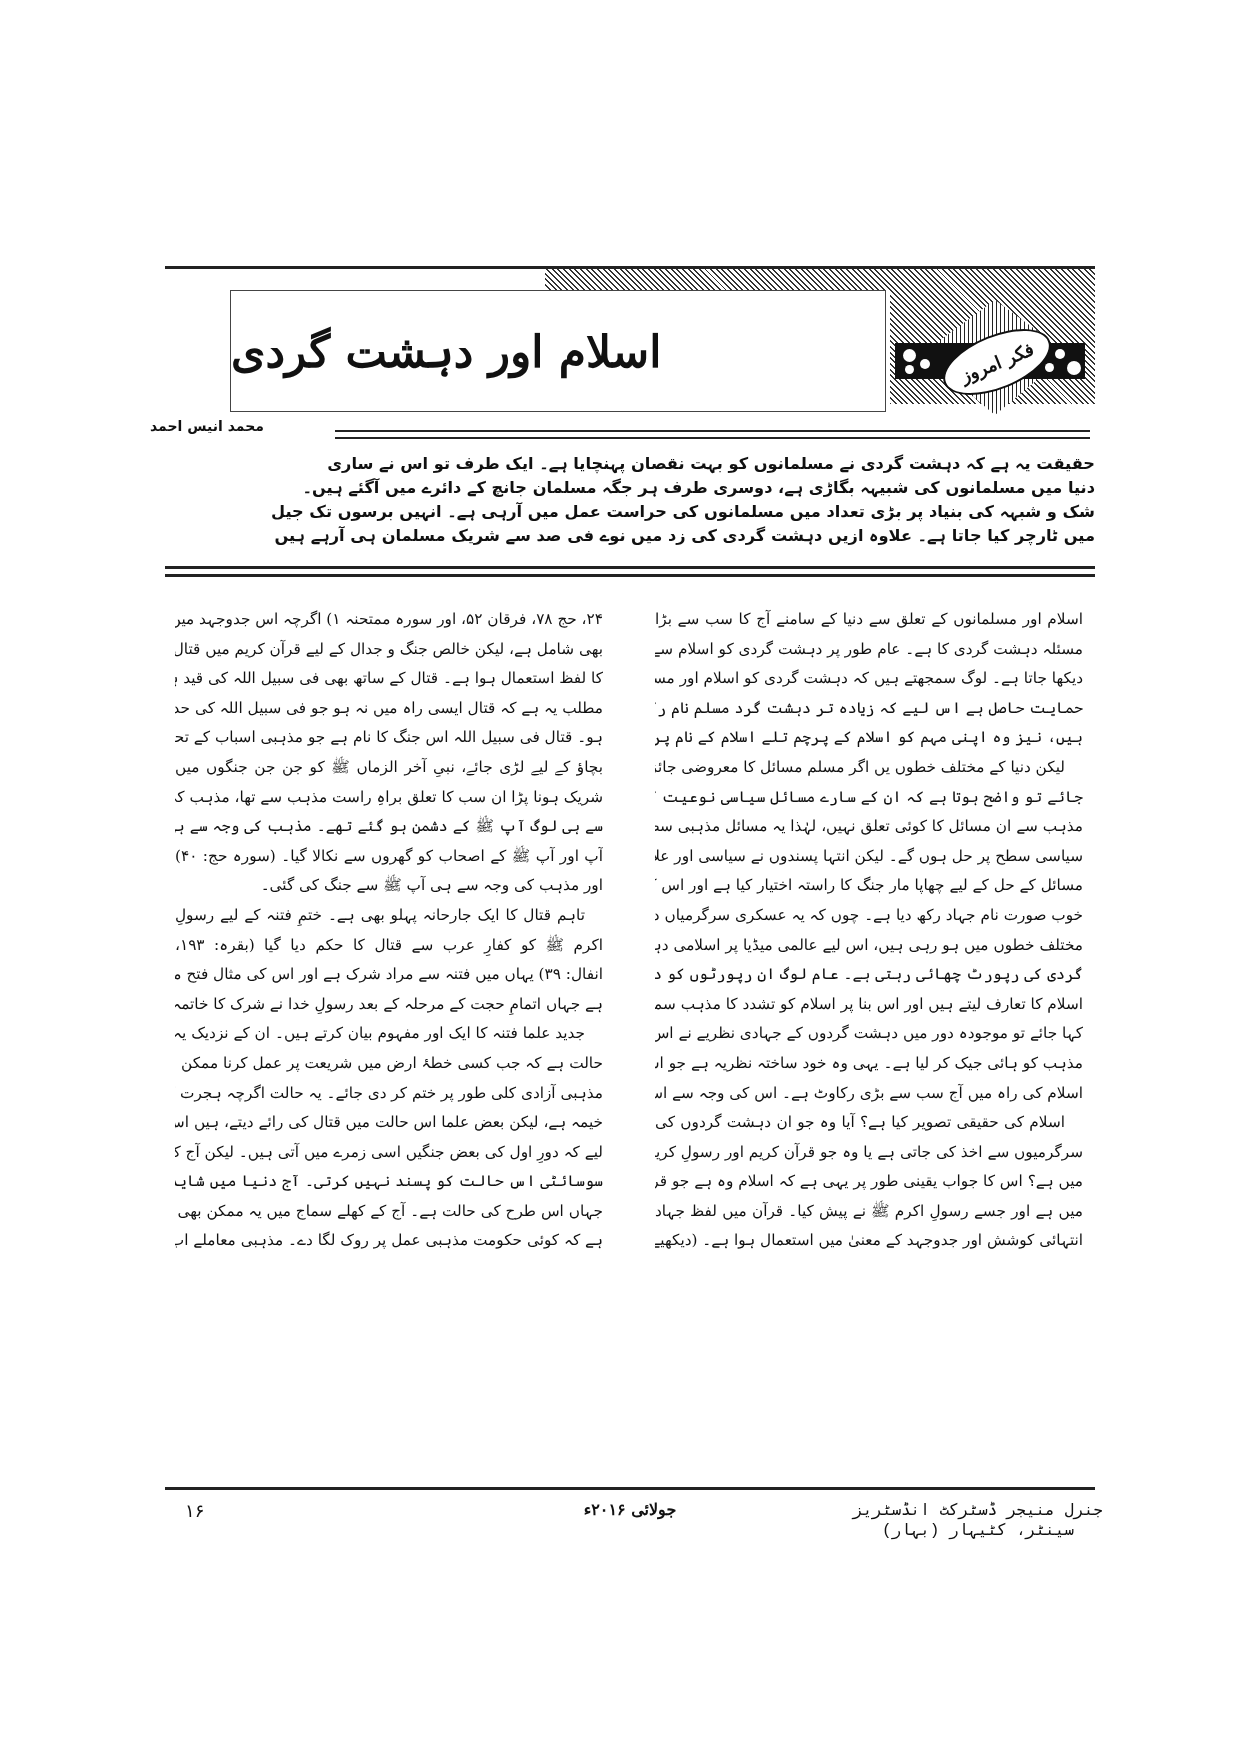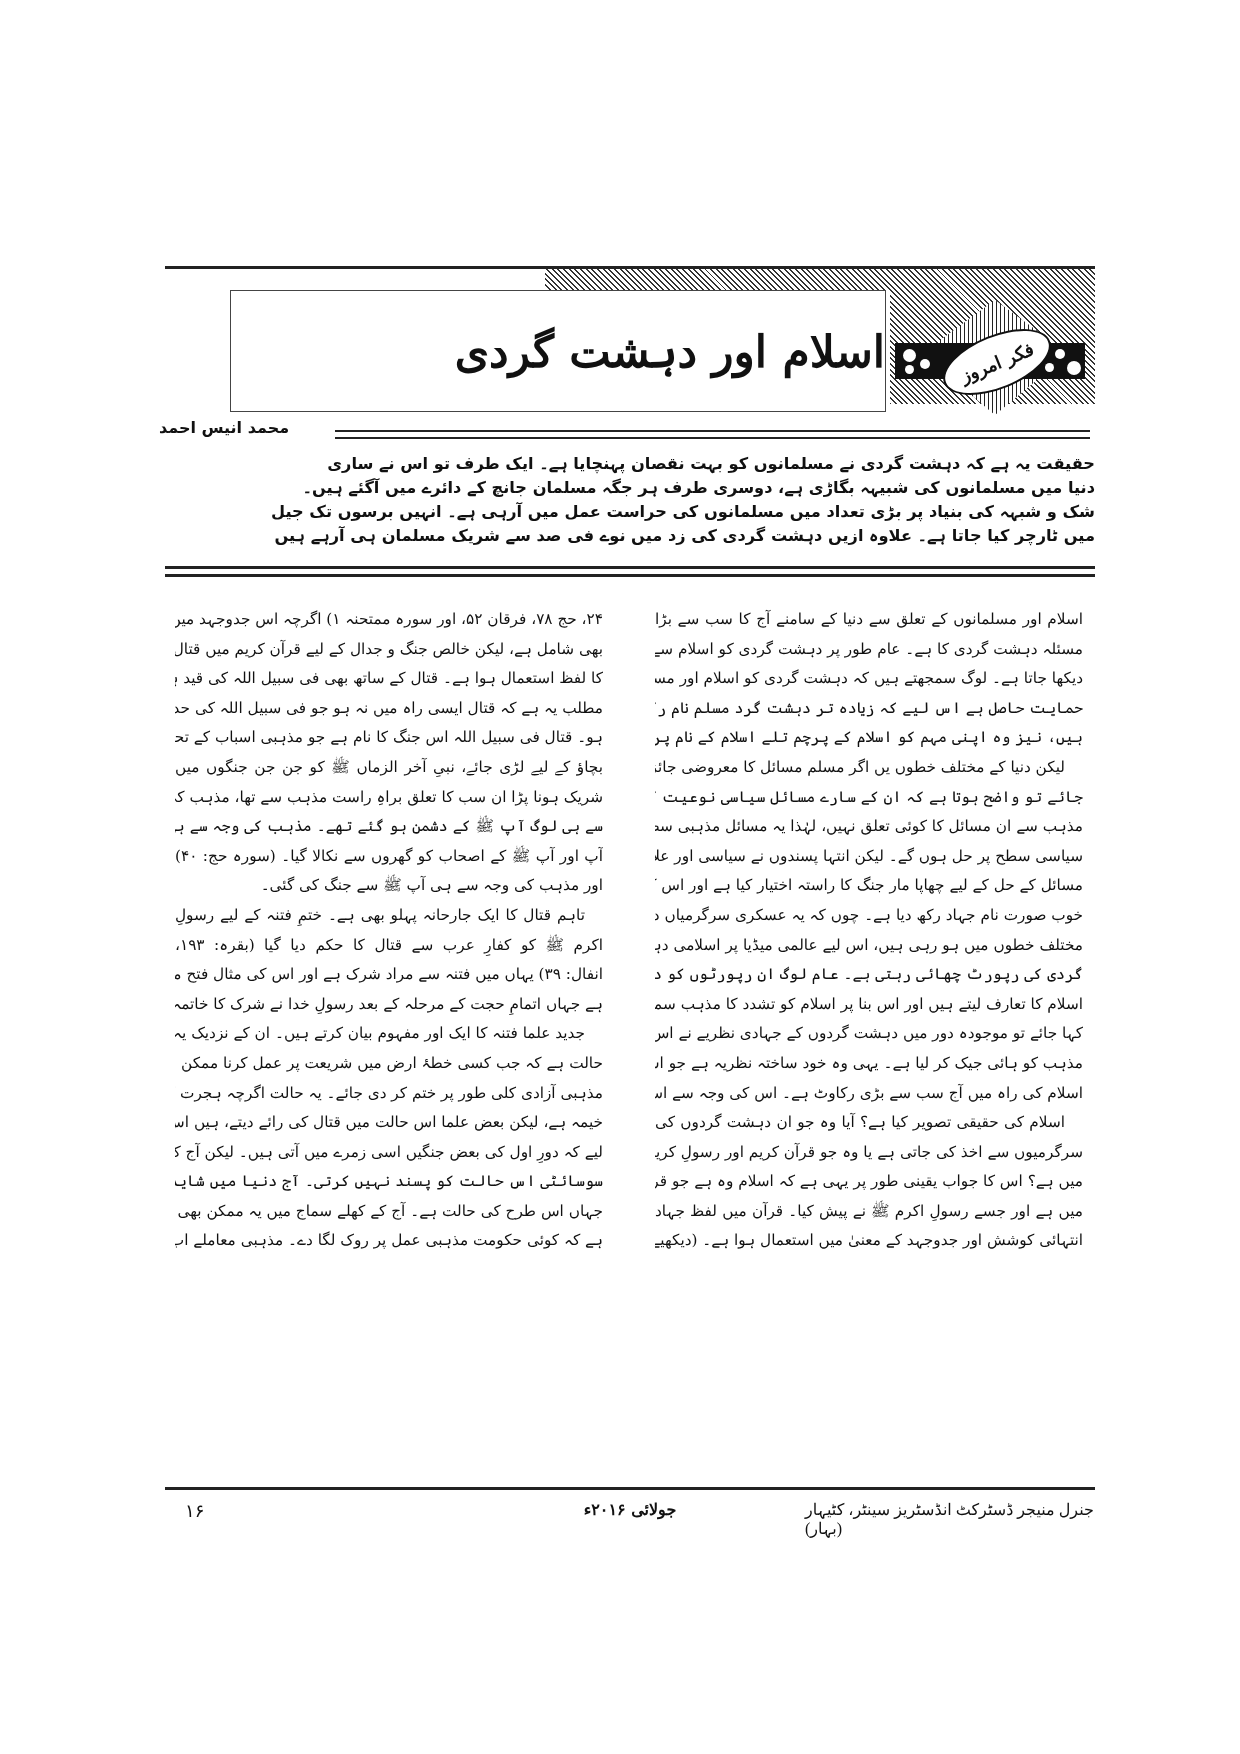--- a/index.html
+++ b/index.html
@@ -7,55 +7,55 @@
   .page { position:absolute; left:0; top:0; width:1240px; height:1754px; }
 
   
   .top-rule { position:absolute; left:165px; top:266px; width:930px; height:3px; background:#222; }
   .hatch-band { position:absolute; left:545px; top:269px; width:550px; height:22px;
     background: repeating-linear-gradient(45deg, #333 0 1.4px, #fff 1.4px 4px); }
   .hatch-right { position:absolute; left:890px; top:269px; width:205px; height:135px;
     background: repeating-linear-gradient(45deg, #333 0 1.4px, #fff 1.4px 4px); }
 
   .title-box { position:absolute; left:230px; top:290px; width:654px; height:120px; border:1.5px solid #444; background:#fff;
-    display:flex; align-items:center; justify-content:flex-end; }
+    display:flex; align-items:center; justify-content:flex-start; }
   .title-text { font-family:"DejaVu Serif", serif; font-size:44px; font-weight:bold; direction:rtl; color:#111; }
 
   
   .logo { position:absolute; left:885px; top:285px; width:210px; height:130px; }
   .logo .stripes { position:absolute; left:55px; top:15px; width:110px; height:115px;
     background: repeating-linear-gradient(90deg, #222 0 1.2px, #fff 1.2px 4px); clip-path: polygon(50% 0,100% 35%,100% 60%,50% 100%,0 60%,0 35%); }
   .logo .bar { position:absolute; left:10px; top:58px; width:190px; height:36px; background:#111; }
   .logo .dot { position:absolute; background:#fff; border-radius:50%; }
   .logo .oval { position:absolute; left:55px; top:50px; width:110px; height:50px; background:#fff; border:2px solid #111; border-radius:50%;
     transform:rotate(-22deg); display:flex; align-items:center; justify-content:center; }
   .logo .oval span { font-family:"DejaVu Serif", serif; font-size:18px; direction:rtl; font-weight:bold; }
-  .author-name { position:absolute; left:144px; top:418px; width:160px; text-align:center; direction:rtl;
-    font-family:"DejaVu Sans", sans-serif; font-weight:bold; font-size:16px; }
+  .author-name { position:absolute; left:150px; top:418px; width:160px; text-align:left; direction:rtl;
+    font-family:"DejaVu Sans", sans-serif; font-weight:bold; font-size:14px; }
   .author-rule { position:absolute; left:335px; height:2px; width:755px; background:#222; }
 
   
   .lead { position:absolute; left:165px; top:452px; width:930px; direction:rtl; text-align:justify; text-align-last:right;
     font-family:"DejaVu Sans", sans-serif; font-weight:bold; font-size:16.2px; line-height:24px; }
   .lead p { margin:0; }
   .dbl-rule { position:absolute; left:165px; width:930px; height:3px; background:#222; }
 
   
   .col { position:absolute; top:605px; width:428px; direction:rtl; font-family:"DejaVu Serif", serif; font-size:15.3px; line-height:29.6px; color:#111; }
   .col-right { left:655px; }
   .col-left { left:175px; }
   .col .line { display:block; white-space:nowrap; text-align:justify; text-align-last:justify; overflow:hidden; }
   .col .line.last { text-align-last:right; }
   .col .line.indent { padding-right:18px; }
 
   
   .footer-rule { position:absolute; left:165px; top:1487px; width:930px; height:3px; background:#222; }
   .footer-left { position:absolute; left:185px; top:1500px; font-family:"DejaVu Serif", serif; font-size:18px; }
   .footer-center { position:absolute; left:560px; top:1500px; width:140px; text-align:center; direction:rtl; font-family:"DejaVu Serif", serif; font-size:16px;font-weight:bold; }
-  .footer-right { position:absolute; left:805px; top:1500px; width:290px; text-align:left; direction:rtl; font-family:Liberation Serif, serif; font-size:16px; }
+  .footer-right { position:absolute; left:833px; top:1500px; width:290px; text-align:center; direction:rtl; font-family:Liberation Mono, monospace; font-size:16px; }
 </style>
 </head>
 <body>
 
 <div class="page">
 
   <div class="top-rule"></div>
   <div class="hatch-band"></div>
   <div class="hatch-right"></div>
 

